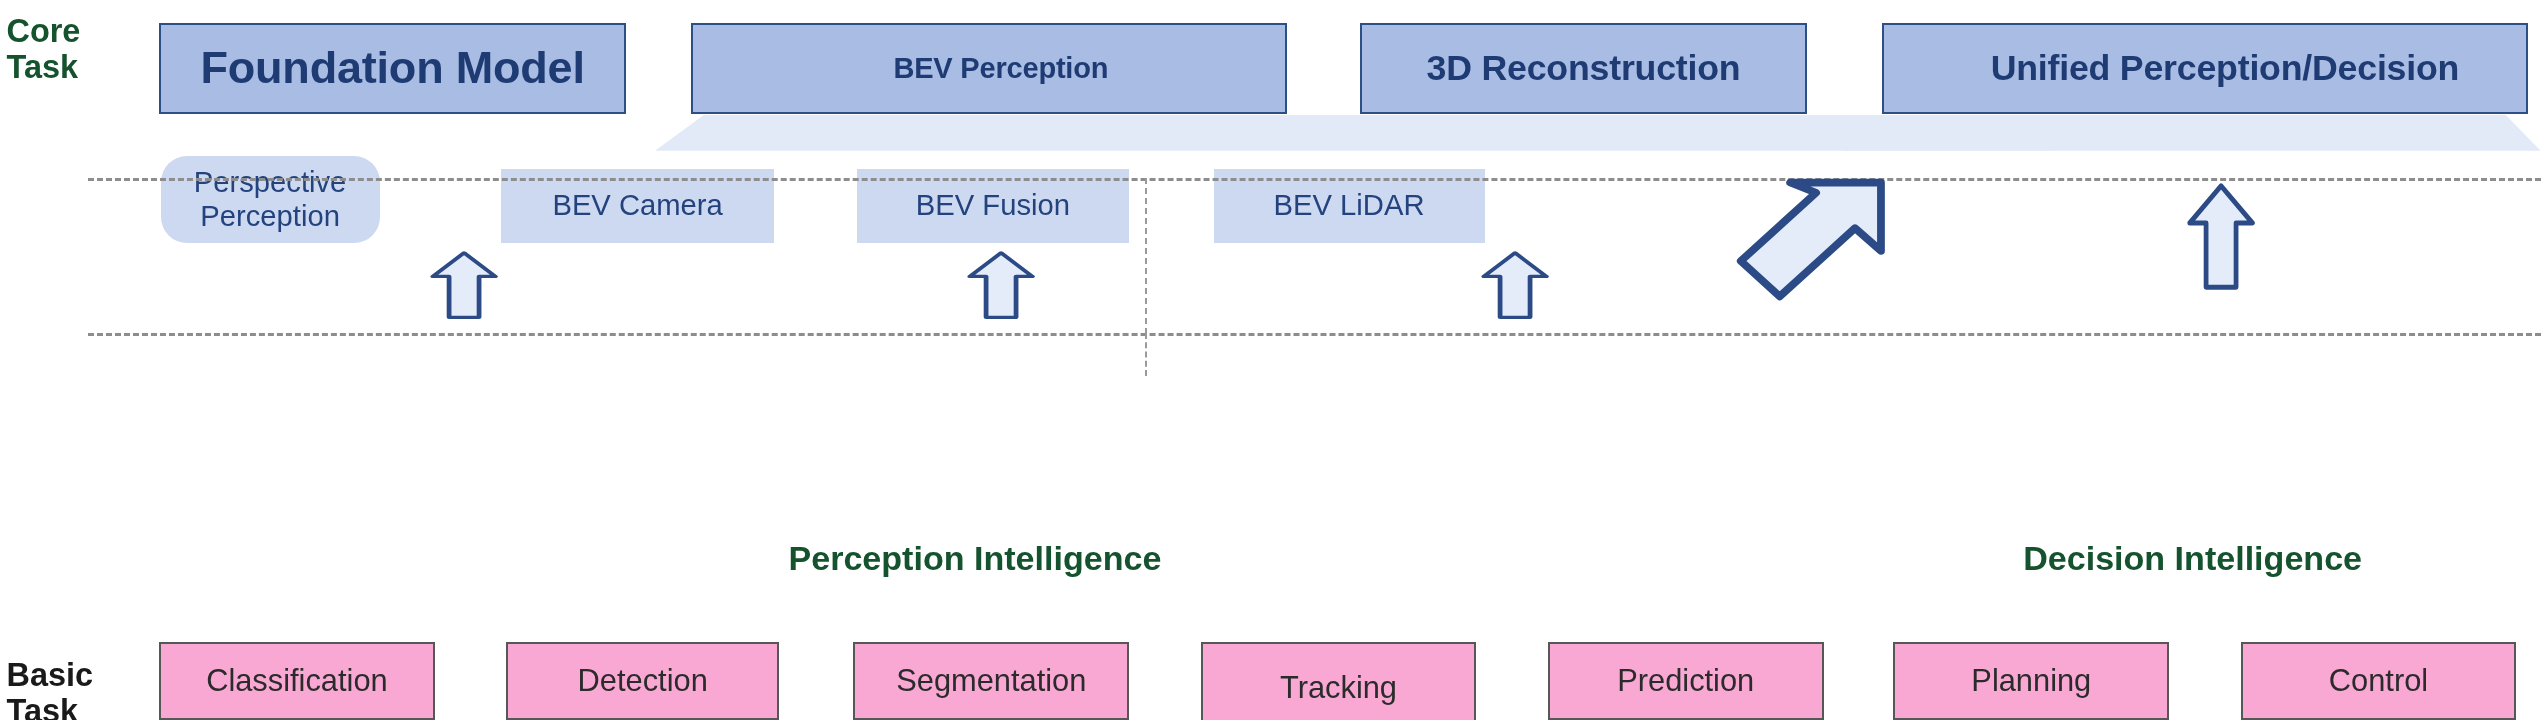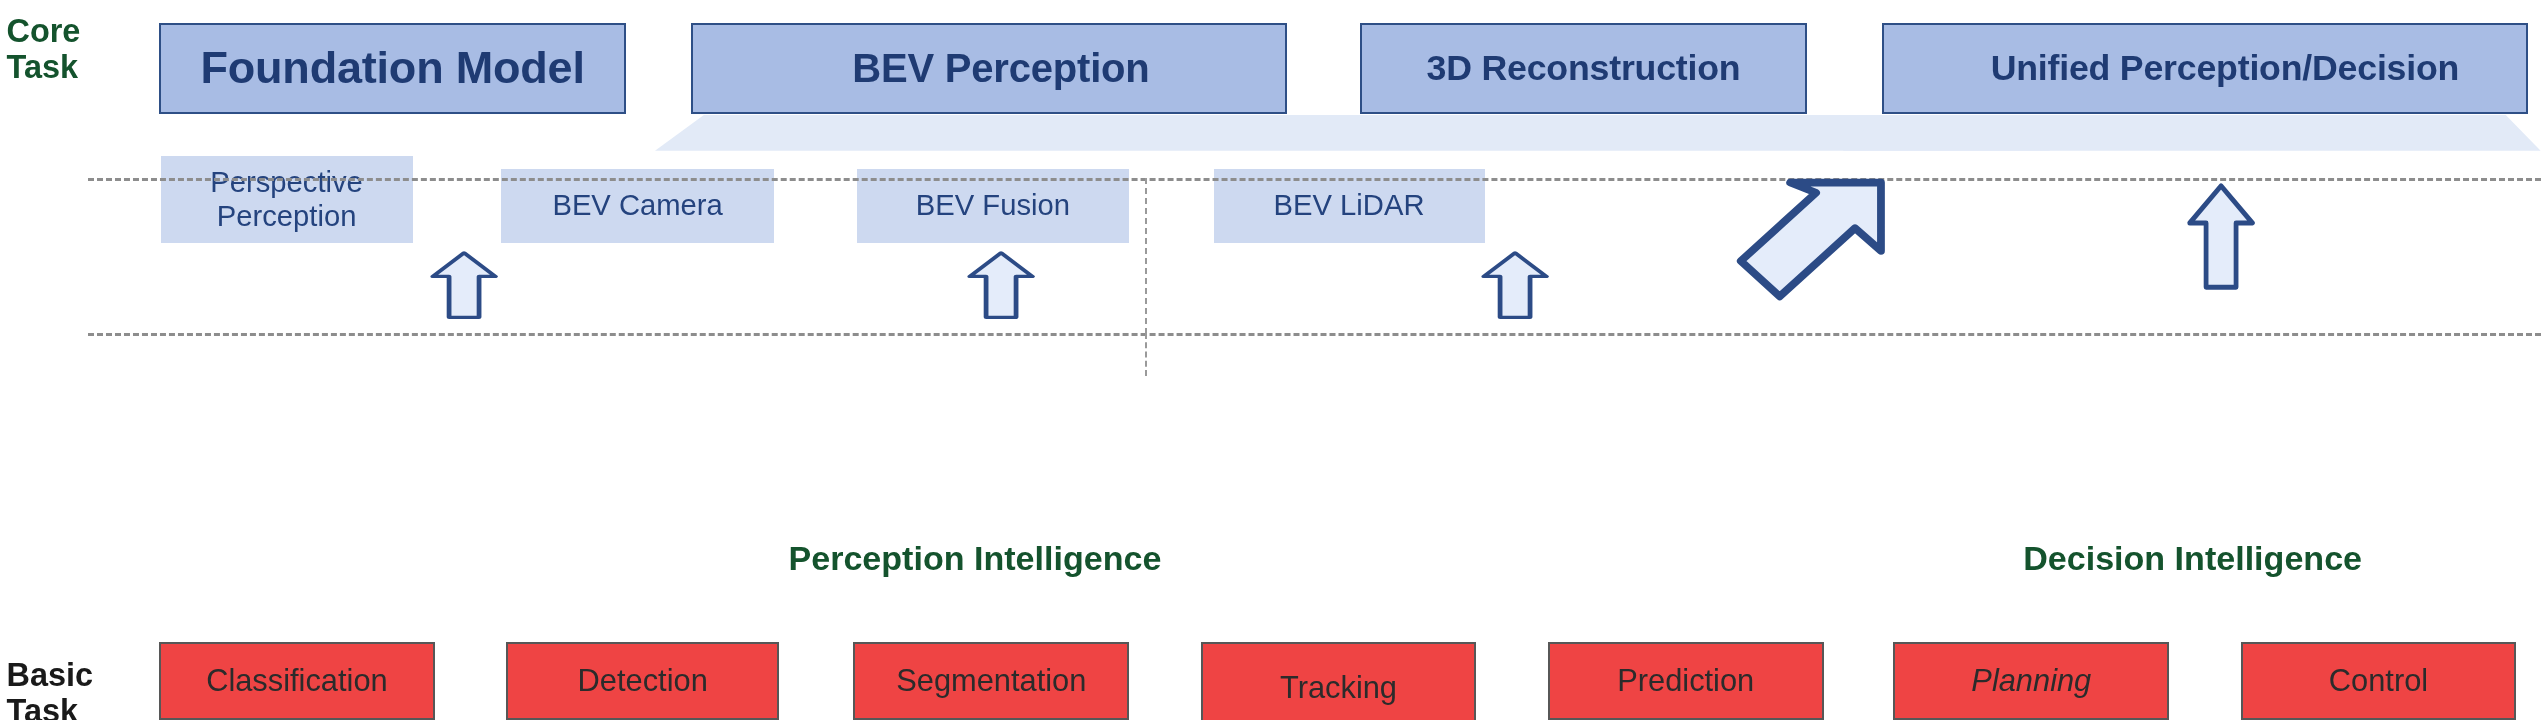--- a/index.html
+++ b/index.html
@@ -106,61 +106,61 @@
     font-weight: bold;
     font-size: 31px;
     white-space: nowrap;
   }
 
   
   .basic-box {
     position: absolute;
     top: 394px;
     height: 58px;
-    background: #ef4444;
+    background: #f9a8d4;
     border: 2px solid #575757;
     color: #2b2b2b;
     font-size: 28px;
     display: flex;
     align-items: center;
     justify-content: center;
   }
 </style>
 </head>
 <body>
 
 <div id="stage">
 
   <div class="row-label core" style="font-size: 32.449px; left: 6.4898px; top: 12.9796px;">Core
 Task</div>
   <div class="row-label basic" style="font-size: 32.449px; left: 6.4898px; top: 657.092px;">Basic
 Task</div>
 
   <div id="core-layer">
       <div class="core-box" style="left: 159px; width: 467.265px; top: 22.7143px; height: 90.8571px; font-size: 45px; border-width: 2px;">Foundation Model</div>
-      <div class="core-box" style="left: 691.163px; width: 595.439px; top: 22.7143px; height: 90.8571px; font-size: 40px; border-width: 2px; padding-left: 24px;">BEV Perception</div>
+      <div class="core-box" style="left: 691.163px; width: 595.439px; top: 22.7143px; height: 90.8571px; font-size: 29px; border-width: 2px; padding-left: 24px;">BEV Perception</div>
       <div class="core-box" style="left: 1359.61px; width: 447.796px; top: 22.7143px; height: 90.8571px; font-size: 35.6939px; border-width: 2px;">3D Reconstruction</div>
       <div class="core-box" style="left: 1882.04px; width: 645.735px; top: 22.7143px; height: 90.8571px; font-size: 35.6939px; border-width: 2px; padding-left: 40px;">Unified Perception/Decision</div>
     </div>
 
   <div id="funnel-layer">
       <div class="funnel" style="left: 655.469px; width: 1395.31px; top: 115.194px; height: 35.6939px;">
         <svg viewBox="0 0 100 100" preserveAspectRatio="none">
           <polygon points="3.5000000000000004,0 96.5,0 100,100 0,100" fill="#e2eaf7"></polygon>
         </svg>
       </div>
       <div class="funnel" style="left: 1843.1px; width: 697.653px; top: 115.194px; height: 35.6939px;">
         <svg viewBox="0 0 100 100" preserveAspectRatio="none">
           <polygon points="5,0 95,0 100,100 0,100" fill="#e2eaf7"></polygon>
         </svg>
       </div>
     </div>
 
   <div id="sub-layer">
-      <div class="sub-box two-line" style="left: 160.622px; width: 252px; top: 155.755px; height: 87.6122px; font-size: 29.2041px;">
+      <div class="sub-box two-line" style="left: 160.622px; width: 219px; top: 155.755px; height: 87.6122px; font-size: 29.2041px; border-radius: 26px;">
         <span>Perspective</span>
         <span>Perception</span>
       </div>
       <div class="sub-box" style="left: 501.337px; width: 272.571px; top: 168.735px; height: 74.6327px; font-size: 29.2041px;">
         <span>BEV Camera</span>
       </div>
       <div class="sub-box" style="left: 856.653px; width: 272.571px; top: 168.735px; height: 74.6327px; font-size: 29.2041px;">
         <span>BEV Fusion</span>
       </div>
       <div class="sub-box" style="left: 1213.59px; width: 270.949px; top: 168.735px; height: 74.6327px; font-size: 29.2041px;">
@@ -205,19 +205,19 @@
       <div class="intel" style="left: 788.51px; top: 538.653px; font-size: 34.0714px;">Perception Intelligence</div>
       <div class="intel" style="left: 2023.19px; top: 538.653px; font-size: 34.0714px;">Decision Intelligence</div>
     </div>
 
   <div id="basic-layer">
       <div class="basic-box" style="left: 159px; width: 275.816px; top: 642.49px; height: 77.8776px; font-size: 30.8265px; border-width: 2px;">Classification</div>
       <div class="basic-box" style="left: 506.204px; width: 273px; top: 642.49px; height: 77.8776px; font-size: 30.8265px; border-width: 2px;">Detection</div>
       <div class="basic-box" style="left: 853.408px; width: 275.816px; top: 642.49px; height: 77.8776px; font-size: 30.8265px; border-width: 2px;">Segmentation</div>
       <div class="basic-box" style="left: 1200.61px; width: 275.816px; top: 642.49px; height: 91px; font-size: 30.8265px; border-width: 2px;">Tracking</div>
       <div class="basic-box" style="left: 1547.82px; width: 275.816px; top: 642.49px; height: 77.8776px; font-size: 30.8265px; border-width: 2px;">Prediction</div>
-      <div class="basic-box" style="left: 1893.4px; width: 275.816px; top: 642.49px; height: 77.8776px; font-size: 30.8265px; border-width: 2px; font-style: italic;">Planning</div>
+      <div class="basic-box" style="left: 1893.4px; width: 275.816px; top: 642.49px; height: 77.8776px; font-size: 30.8265px; border-width: 2px;">Planning</div>
       <div class="basic-box" style="left: 2240.6px; width: 275.816px; top: 642.49px; height: 77.8776px; font-size: 30.8265px; border-width: 2px;">Control</div>
     </div>
 
   <div id="input-layer"></div>
 
 </div>
 
 </body></html>

